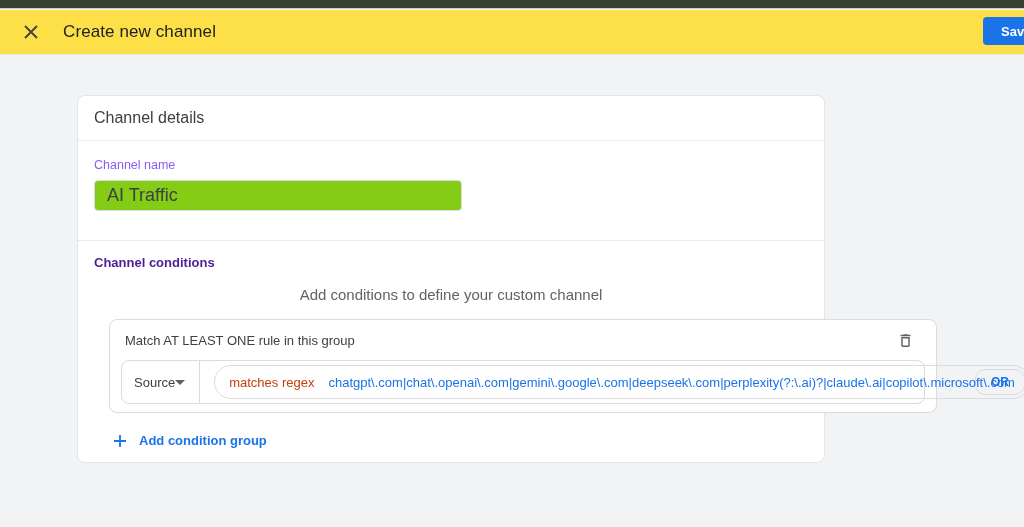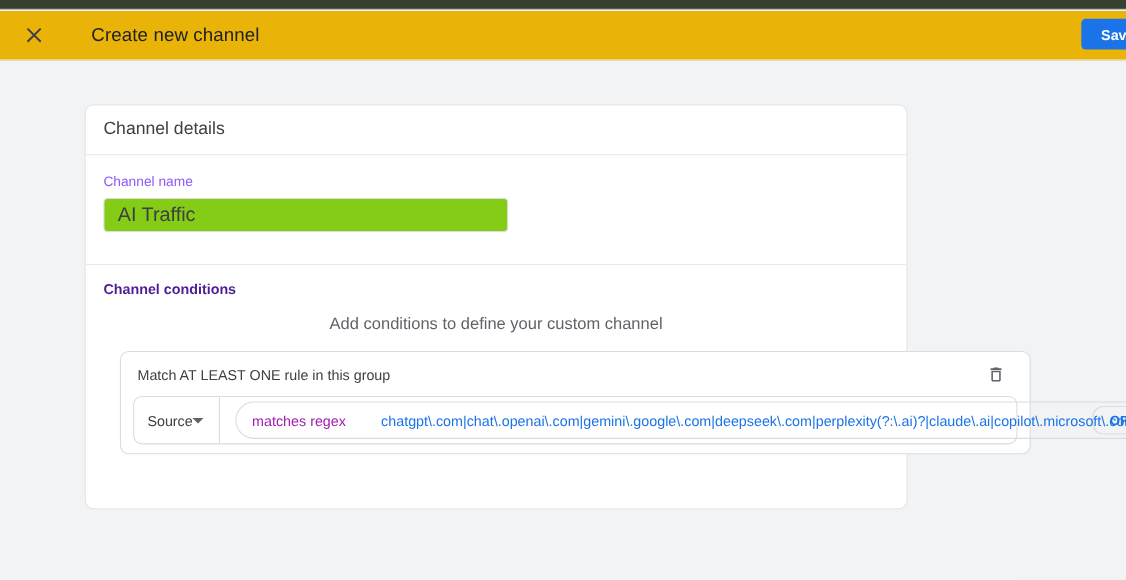--- a/index.html
+++ b/index.html
@@ -13,22 +13,22 @@
 
   
   .top-strip {
     position: absolute; left: 0; top: 0; width: 1024px; height: 9px;
     background: #35402e; border-bottom: 1px solid #c9cbce;
   }
 
   
   .header {
     position: absolute; left: 0; top: 10px; width: 1024px; height: 45px;
-    background: #eab308; border-bottom: 1px solid #e4e6e8;
-    display: flex; align-items: center; gap: 20px;
+    background: #fde047; border-bottom: 1px solid #e4e6e8;
+    display: flex; align-items: center;
   }
   .close-btn {
     width: 36px; height: 36px; margin-left: 13px;
     display: flex; align-items: center; justify-content: center;
     border: none; background: transparent; cursor: pointer; border-radius: 50%;
   }
   .page-title {
     margin-left: 14px; font-size: 17px; color: #202124; letter-spacing: .1px;
   }
   .save-btn {
@@ -95,21 +95,21 @@
   }
   .rule-value-cell {
     flex: 1; display: flex; align-items: center; padding: 0 6px 0 14px;
   }
   .value-chip {
     position: relative; flex: 1; height: 34px;
     border: 1px solid #dadce0; border-radius: 17px;
     display: flex; align-items: center; padding: 0 14px;
     background: transparent;
   }
-  .match-type { font-size: 13px; color: #a21caf; white-space: nowrap; margin-right: 32px; }
+  .match-type { font-size: 13px; color: #c2410c; white-space: nowrap; margin-right: 14px; }
   .regex-value {
     position: relative; z-index: 2;
     font-size: 13px; color: #1a73e8; white-space: nowrap;
   }
   .or-btn {
     position: absolute; z-index: 1; right: 4px; top: 3px;
     width: 50px; height: 26px; border: 1px solid #dadce0; border-radius: 10px;
     background: transparent; color: #1a73e8; font-size: 12px; font-weight: 700;
     font-family: Liberation Sans, sans-serif; cursor: pointer;
     display: flex; align-items: center; justify-content: center;
@@ -173,14 +173,22 @@
         <div class="rule-value-cell">
           <div class="value-chip">
             <span class="match-type">matches regex</span>
             <span class="regex-value">chatgpt\.com|chat\.openai\.com|gemini\.google\.com|deepseek\.com|perplexity(?:\.ai)?|claude\.ai|copilot\.microsoft\.com</span>
             <button class="or-btn">OR</button>
           </div>
         </div>
       </div>
     </div>
 
+    <button class="add-group-link">
+      <span class="plus-wrap">
+        <svg width="14" height="14" viewBox="0 0 14 14">
+          <path d="M7 1 V13 M1 7 H13" stroke="#1a73e8" stroke-width="1.8" fill="none"></path>
+        </svg>
+      </span>
+      <span>Add condition group</span>
+    </button>
   </div>
 </div>
 
 </body></html>

